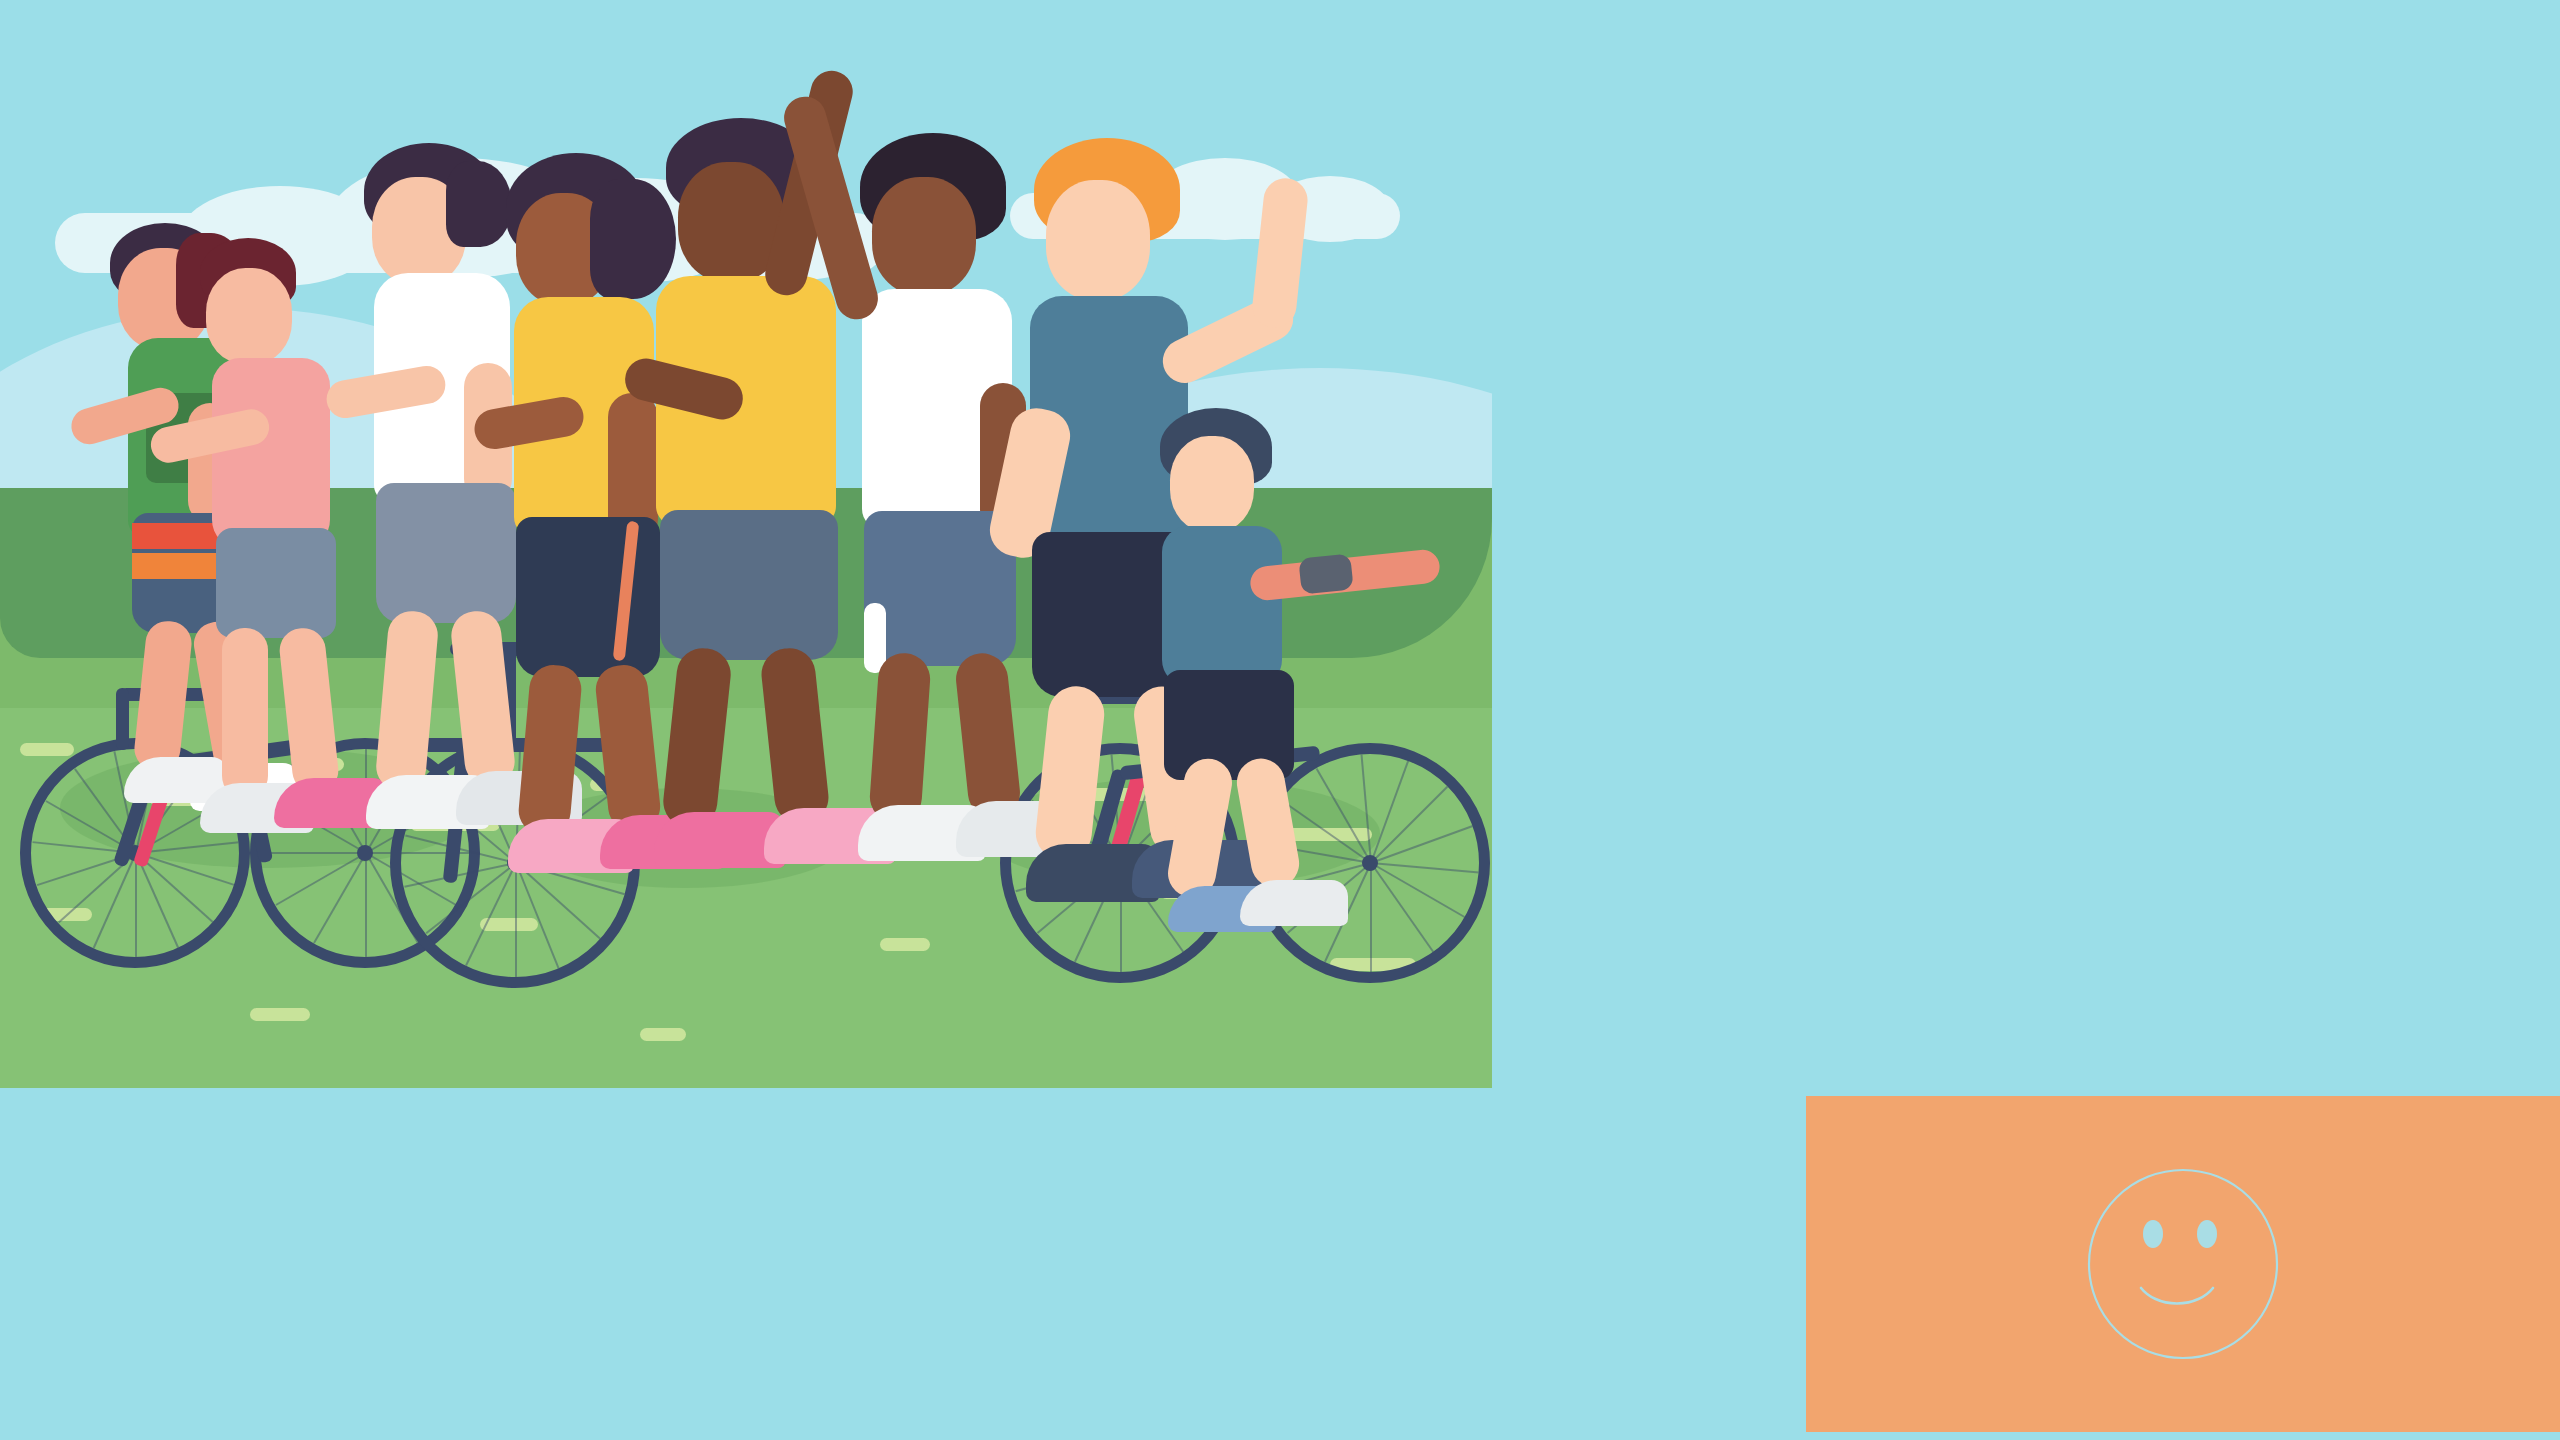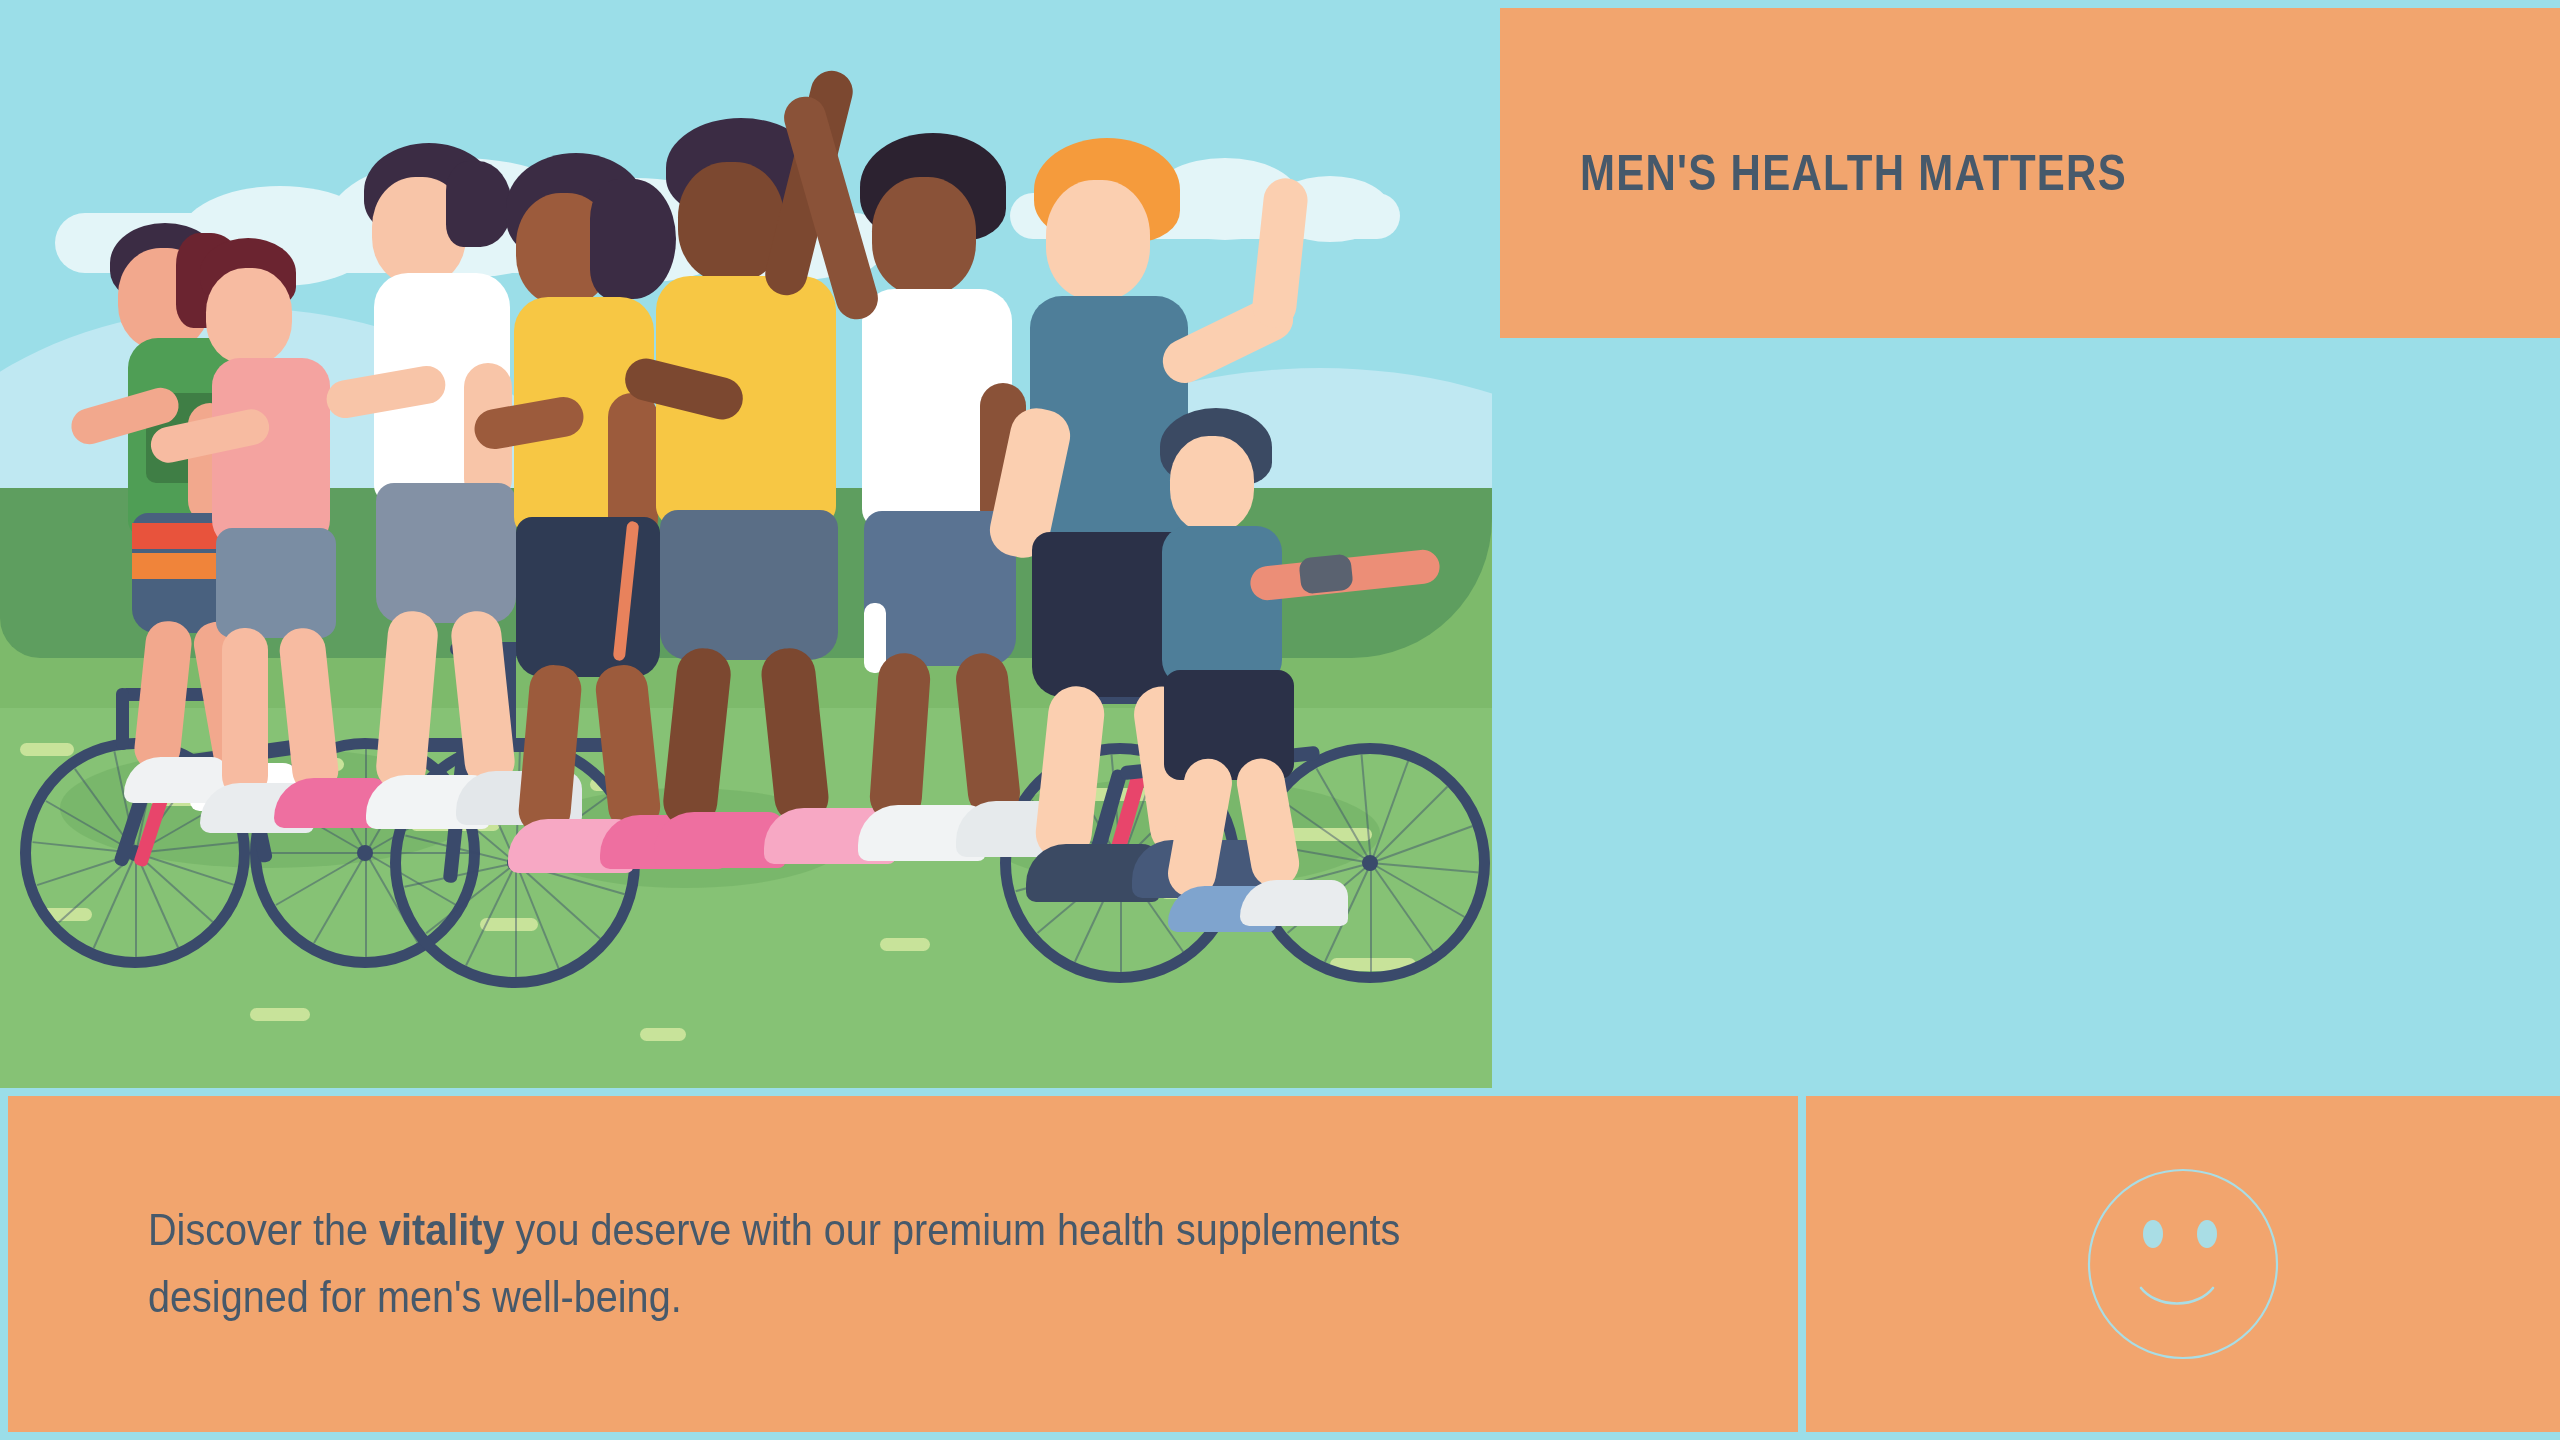--- a/index.html
+++ b/index.html
@@ -459,30 +459,22 @@
       <div class="limb" style="left:110px;top:150px;width:190px;height:34px;background:#EC8E77;border-radius:18px;transform:rotate(-6deg);"></div>
       <div class="limb" style="left:160px;top:148px;width:52px;height:36px;background:#5A6270;border-radius:12px;transform:rotate(-6deg);"></div>
       <div class="short" style="left:24px;top:262px;width:130px;height:110px;background:#2B3148;border-radius:16px;"></div>
       <div class="limb" style="left:36px;top:350px;width:48px;height:140px;background:#FBCFB0;border-radius:24px;transform:rotate(10deg);"></div>
       <div class="limb" style="left:104px;top:350px;width:48px;height:130px;background:#FBCFB0;border-radius:24px;transform:rotate(-10deg);"></div>
       <div class="shoe" style="left:28px;top:478px;width:108px;height:46px;background:#7FA4CE;"></div>
       <div class="shoe" style="left:100px;top:472px;width:108px;height:46px;background:#E9ECEE;"></div>
     </div>
   </div>
 
-  <div class="panel-head">
-    <div class="panel-head-inner">
-      <div class="eyebrow">MEN'S HEALTH MATTERS</div>
-    </div>
-  </div>
-
-
-  <div class="panel-copy">
-    <div class="copy-text"><span>Discover the </span><b>vitality</b><span> you deserve with our premium health supplements designed for men's well-being.</span></div>
-  </div>
+
+
 
   <div class="panel-mark">
     <svg class="smiley" viewBox="0 0 100 100">
       <circle cx="50" cy="50" r="47" fill="none" stroke="#A9DDE5" stroke-width="1.1"></circle>
       <ellipse cx="35" cy="35" rx="5" ry="7" fill="#A9DDE5"></ellipse>
       <ellipse cx="62" cy="35" rx="5" ry="7" fill="#A9DDE5"></ellipse>
       <path d="M29 62 a21 16 0 0 0 36 0" fill="none" stroke="#A9DDE5" stroke-width="1.3" stroke-linecap="round"></path>
     </svg>
   </div>
 

